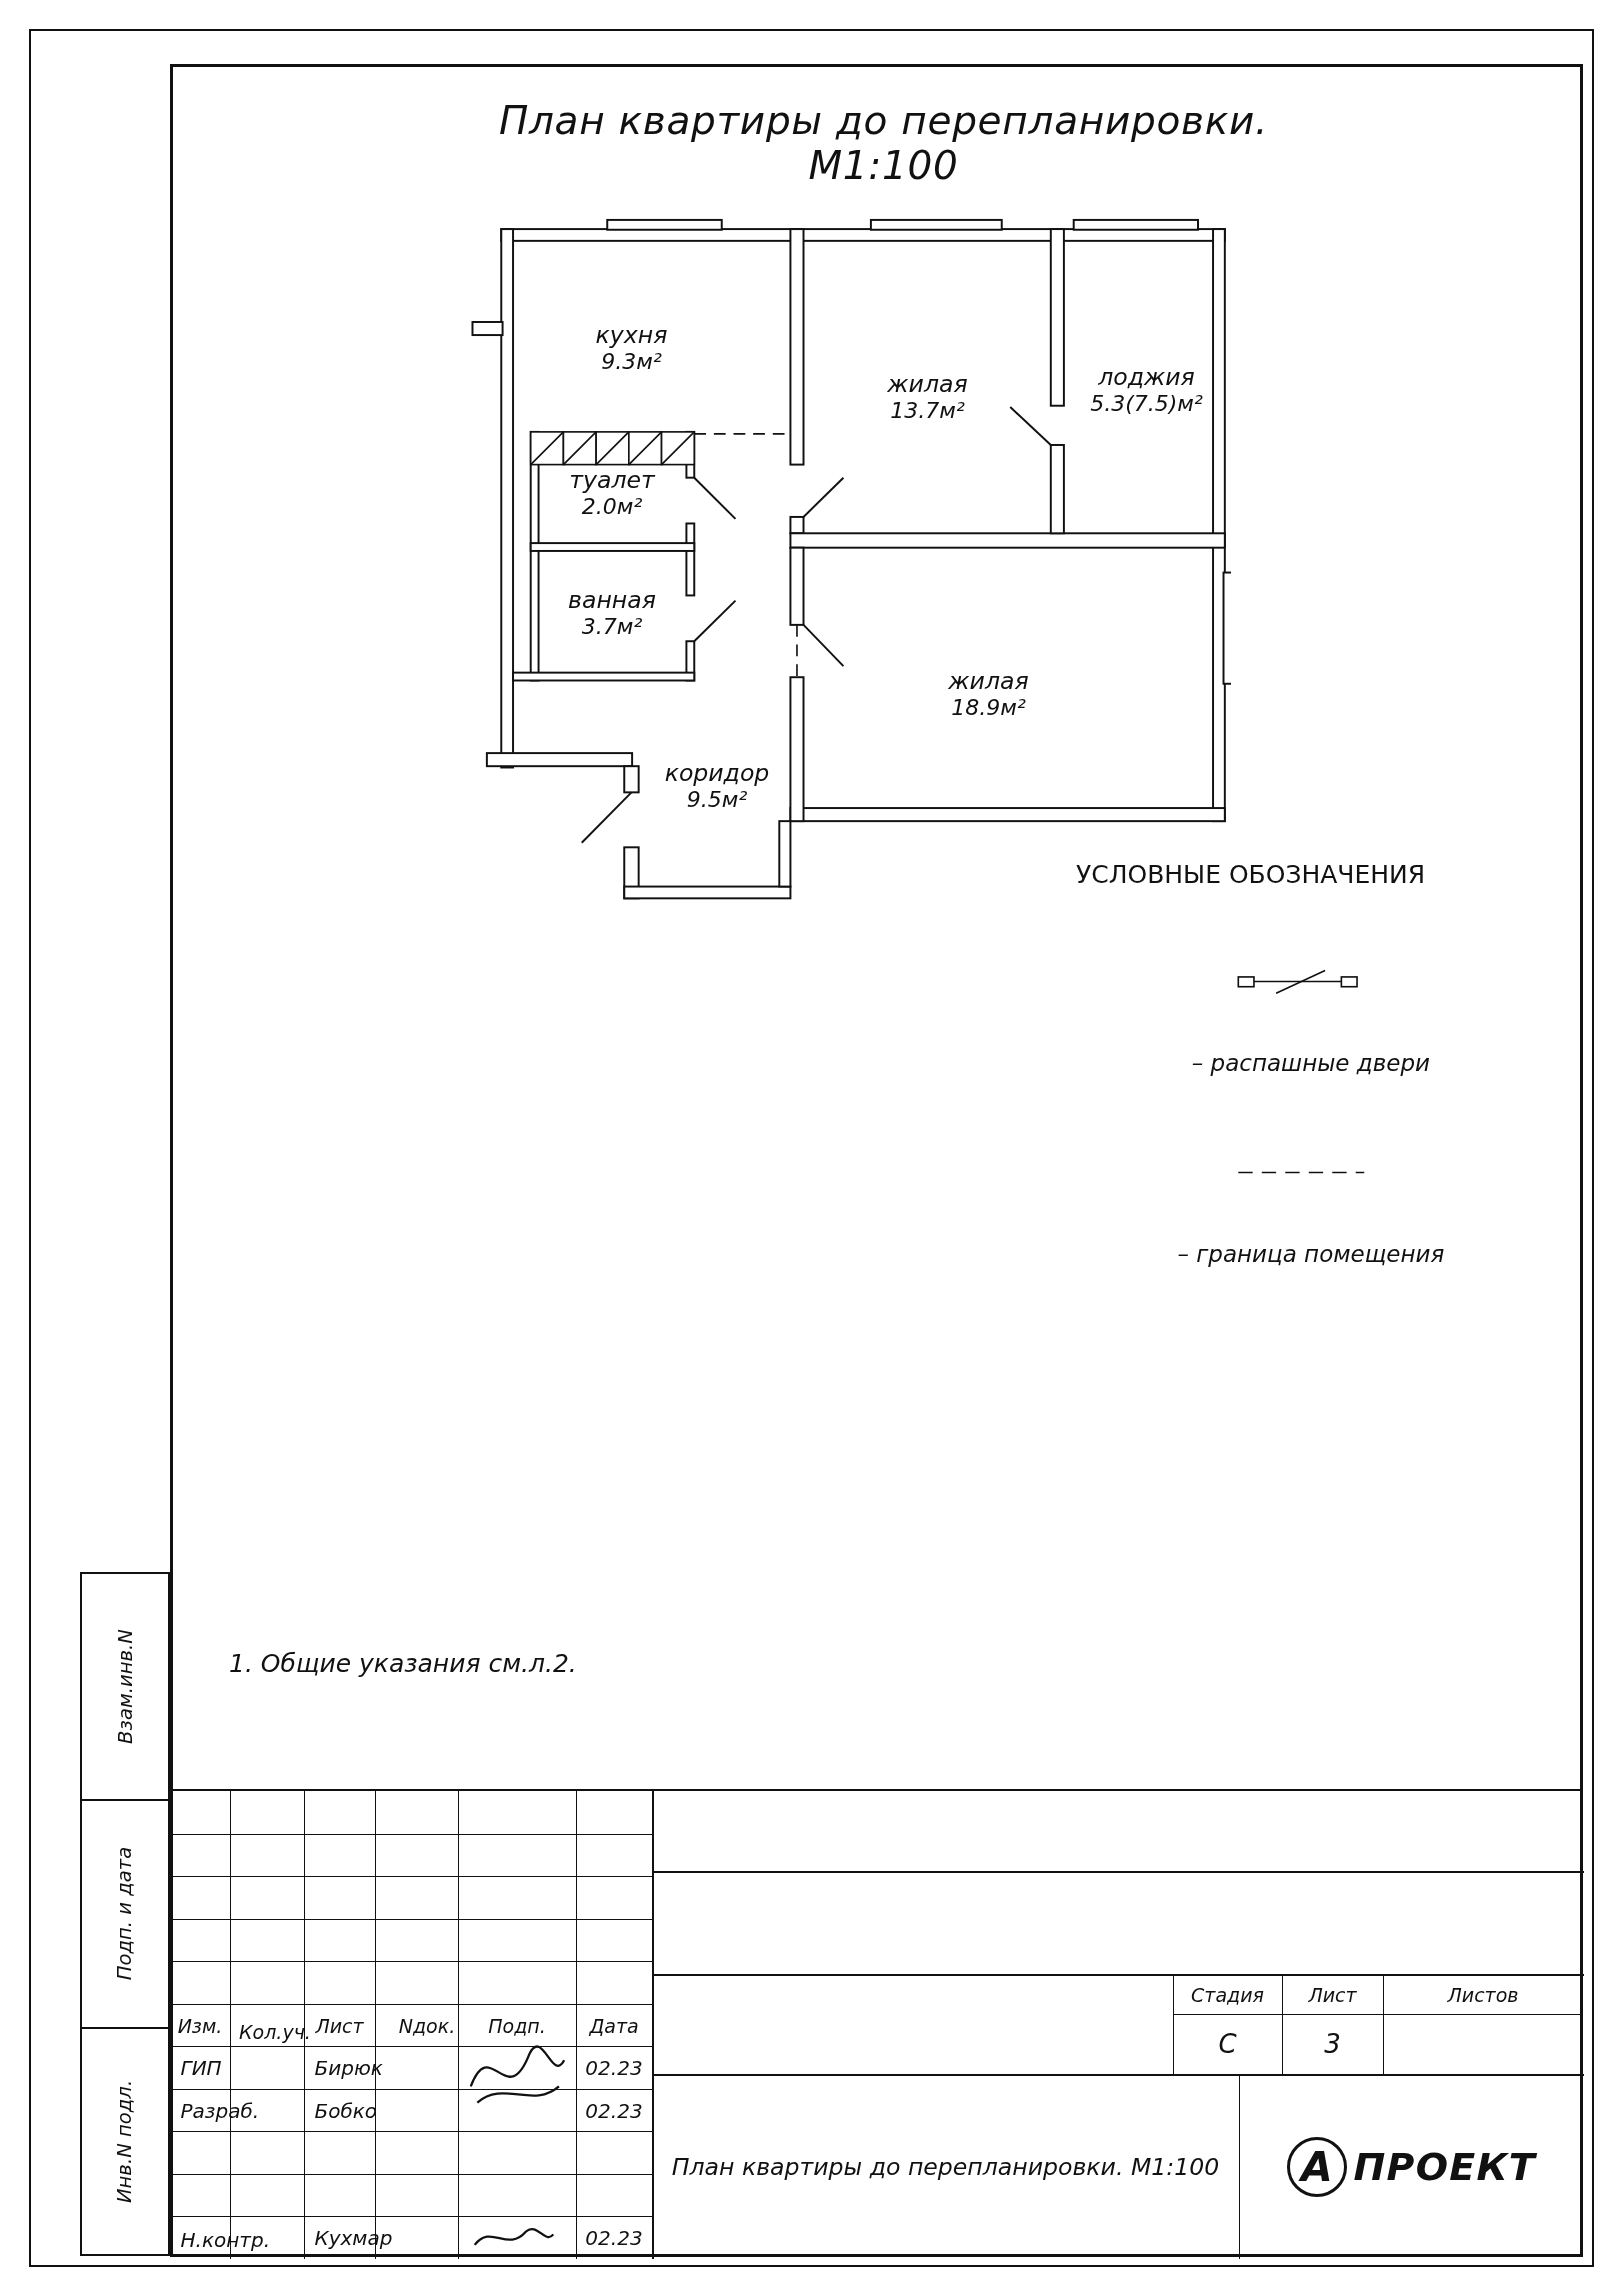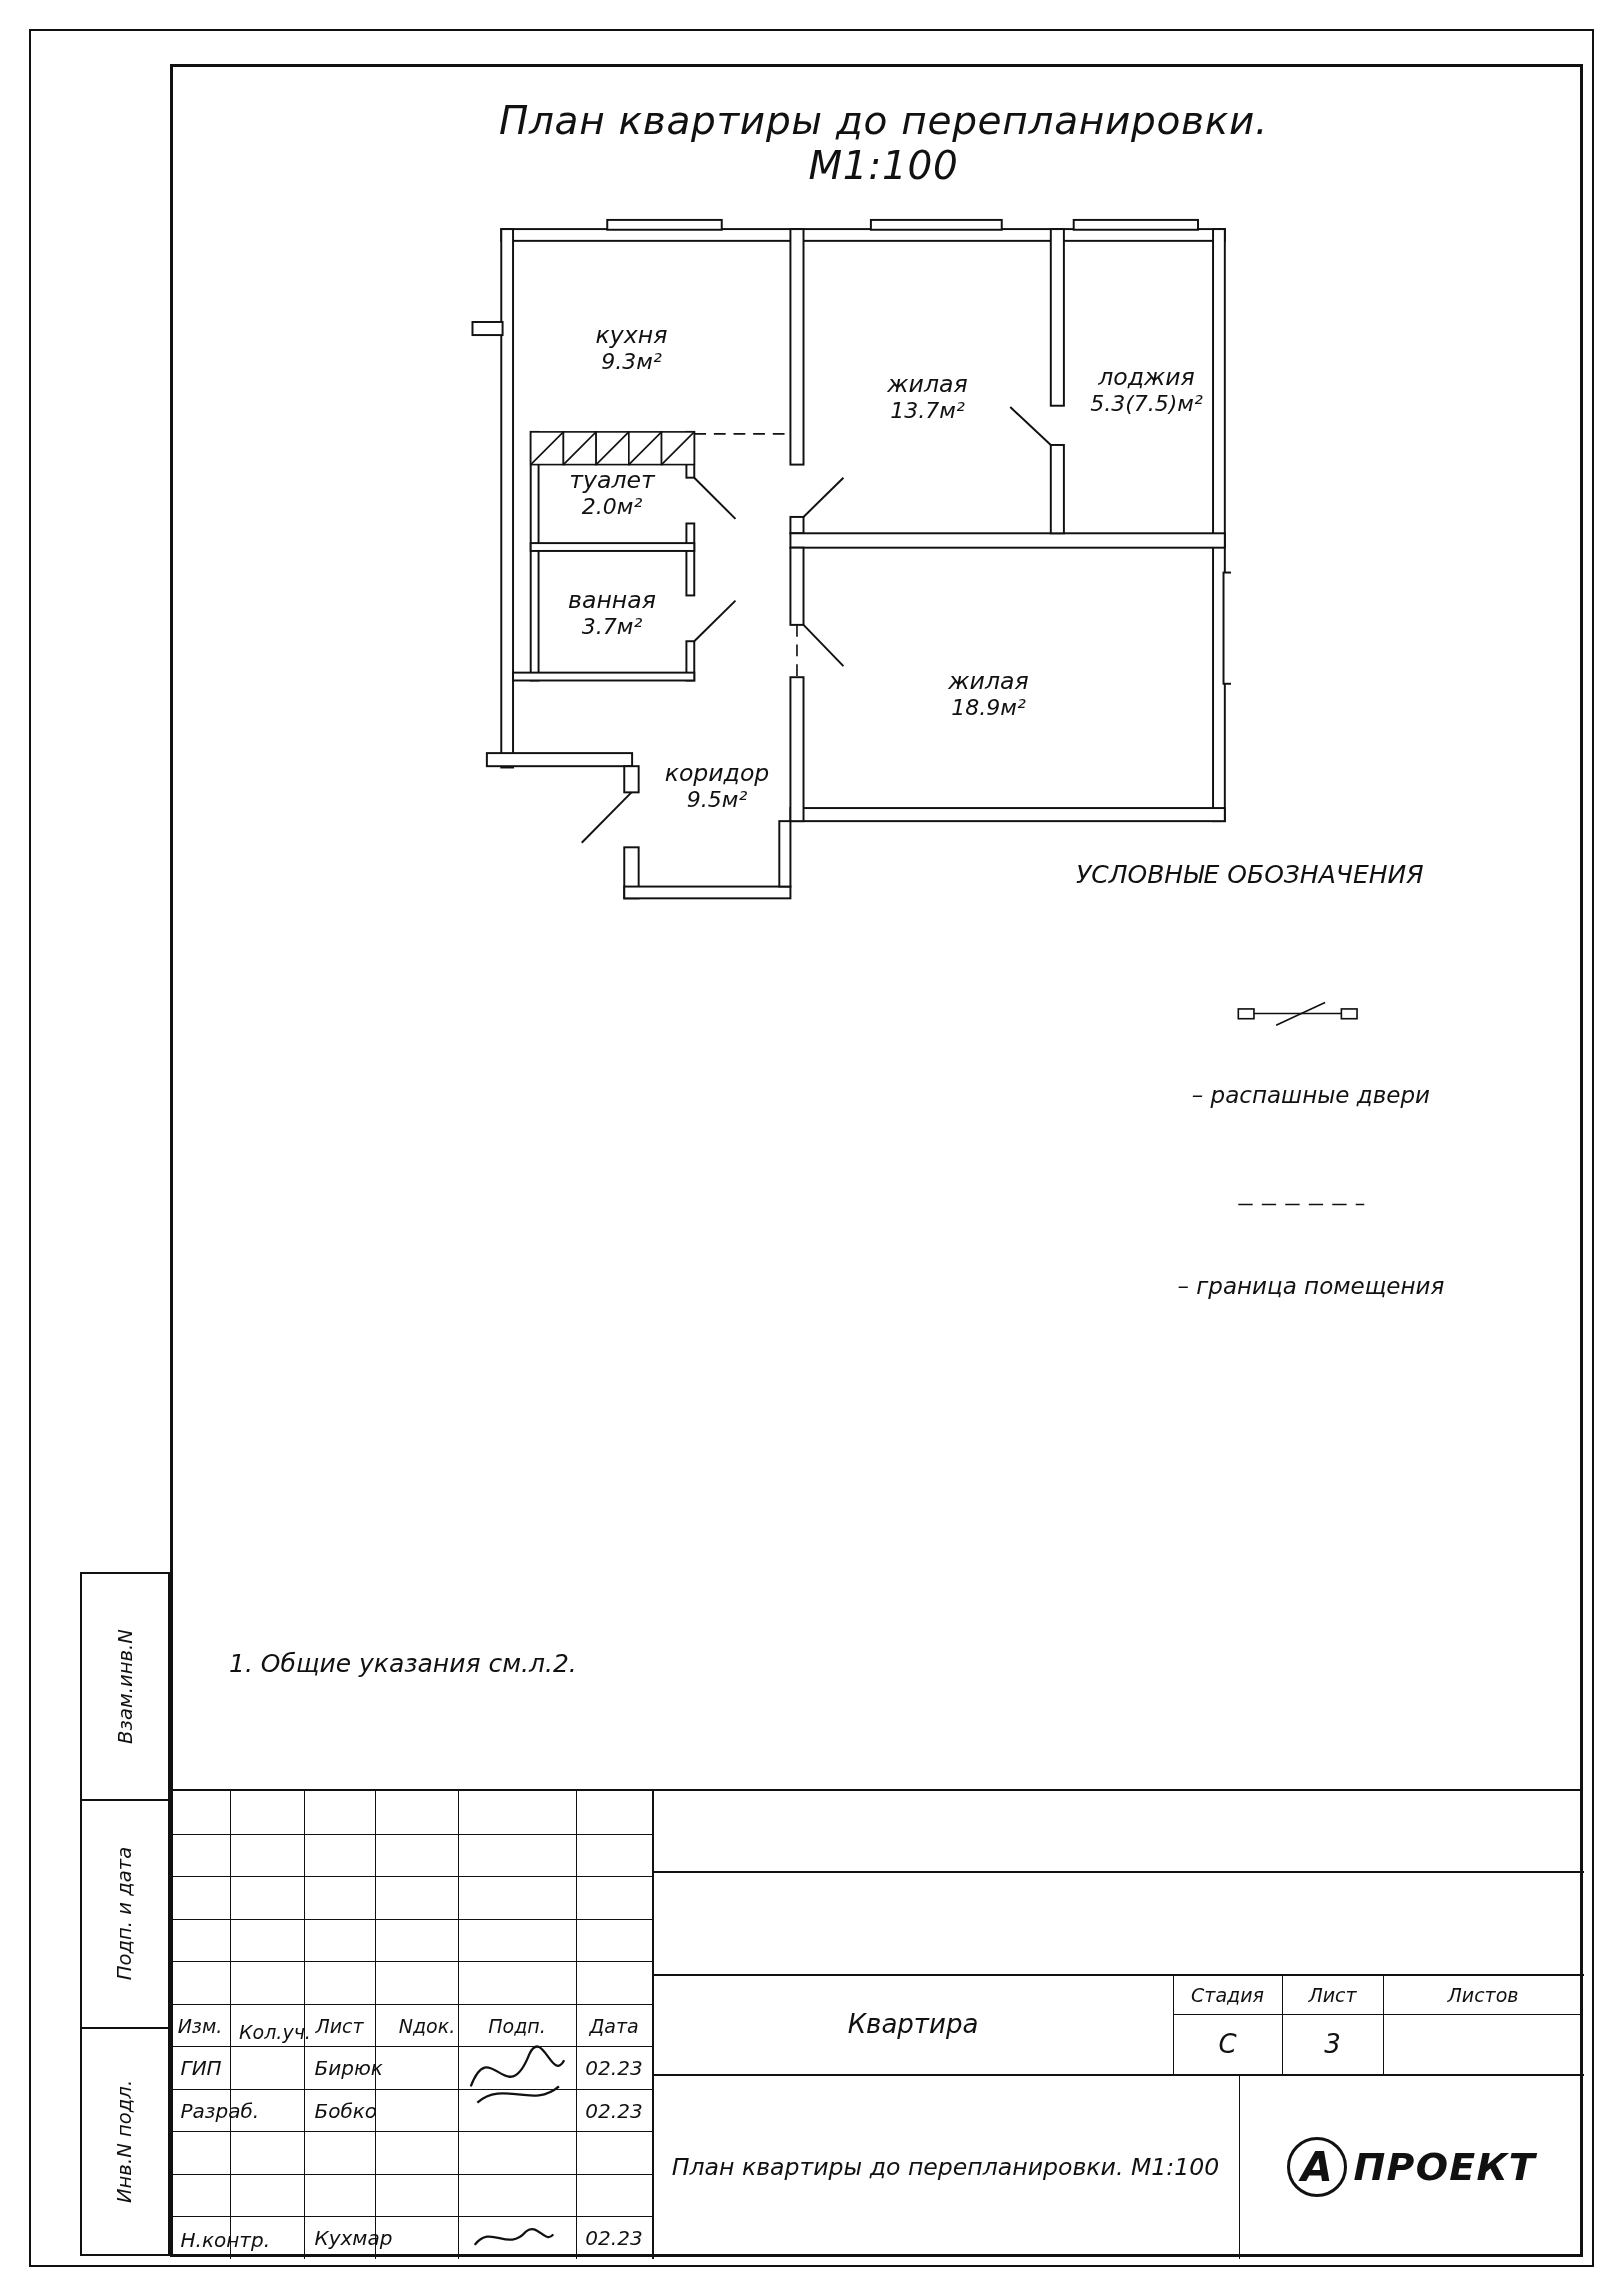--- a/index.html
+++ b/index.html
@@ -16,21 +16,21 @@
   svg .cell { fill:#ffffff; stroke:#111; stroke-width:2.5; }
   svg .hatch { stroke:#111; stroke-width:2.5; }
   svg .door line { stroke:#111; stroke-width:3; }
   svg .dash line { stroke:#111; stroke-width:2.5; stroke-dasharray:18 12; }
 
   .room-label { position:absolute; text-align:center; font-style:italic; line-height:1.2; }
   .room-label .rname { display:block; font-size:23.6px; }
   .room-label .rarea { display:block; font-size:22px; }
 
   .legend { position:absolute; left:1076px; top:860px; width:458px; }
-  .legend-title { font-size:25px; font-style:italic; margin-bottom:56px; }
+  .legend-title { font-size:25px; margin-bottom:24px; }
   .legend-row { display:flex; align-items:center; margin-bottom:27.5px;flex-direction:column; }
   .legend-sym { width:137px; height:26px; flex:0 0 137px; }
   .legend-label { font-size:23px; font-style:italic; margin-left:11.8px; white-space:nowrap; }
 
   .note { position:absolute; left:229px; top:1649px; font-size:25px; font-style:italic; }
 
   .left-strip { position:absolute; left:80px; top:1572px; width:90px; height:684px;
                 border:2px solid #111; display:flex; flex-direction:column; }
   .strip-cell { flex:1; display:flex; align-items:center; justify-content:center; border-bottom:2px solid #111; }
   .strip-cell:last-child { border-bottom:none; }
@@ -237,21 +237,20 @@
     <div class="tb-cell rowtxt" style="left:406px; top:425px; width:76px; height:43px;">02.23</div>
 
     <svg class="sig" style="left:291px; top:233px;" width="111" height="105" viewBox="0 0 170 160">
       <path d="M15,95 C45,15 70,135 105,45 C125,5 140,90 158,55"></path>
       <path d="M25,120 C65,85 110,130 150,95"></path>
     </svg>
     <svg class="sig" style="left:298px; top:429px;" width="92" height="36" viewBox="0 0 140 55">
       <path d="M10,38 C35,5 60,50 88,18 C105,2 118,38 130,22"></path>
     </svg>
 
-    <div class="tb-cell object-cell" style="left:482px; top:183px; width:522px; height:100px;">Квартира</div>
 
     <div class="tb-cell hdr" style="left:1003px; top:183px; width:109px; height:41px;">Стадия</div>
     <div class="tb-cell hdr" style="left:1112px; top:183px; width:101px; height:41px;">Лист</div>
     <div class="tb-cell hdr" style="left:1213px; top:183px; width:200px; height:41px;">Листов</div>
     <div class="tb-cell stage-val" style="left:1003px; top:223px; width:109px; height:60px;">С</div>
     <div class="tb-cell stage-val" style="left:1112px; top:223px; width:101px; height:60px;">3</div>
     <div class="tb-cell stage-val" style="left:1213px; top:223px; width:200px; height:60px;"></div>
 
     <div class="tb-cell doc-cell" style="left:482px; top:283px; width:587px; height:185px;">План квартиры до перепланировки. М1:100</div>
 

